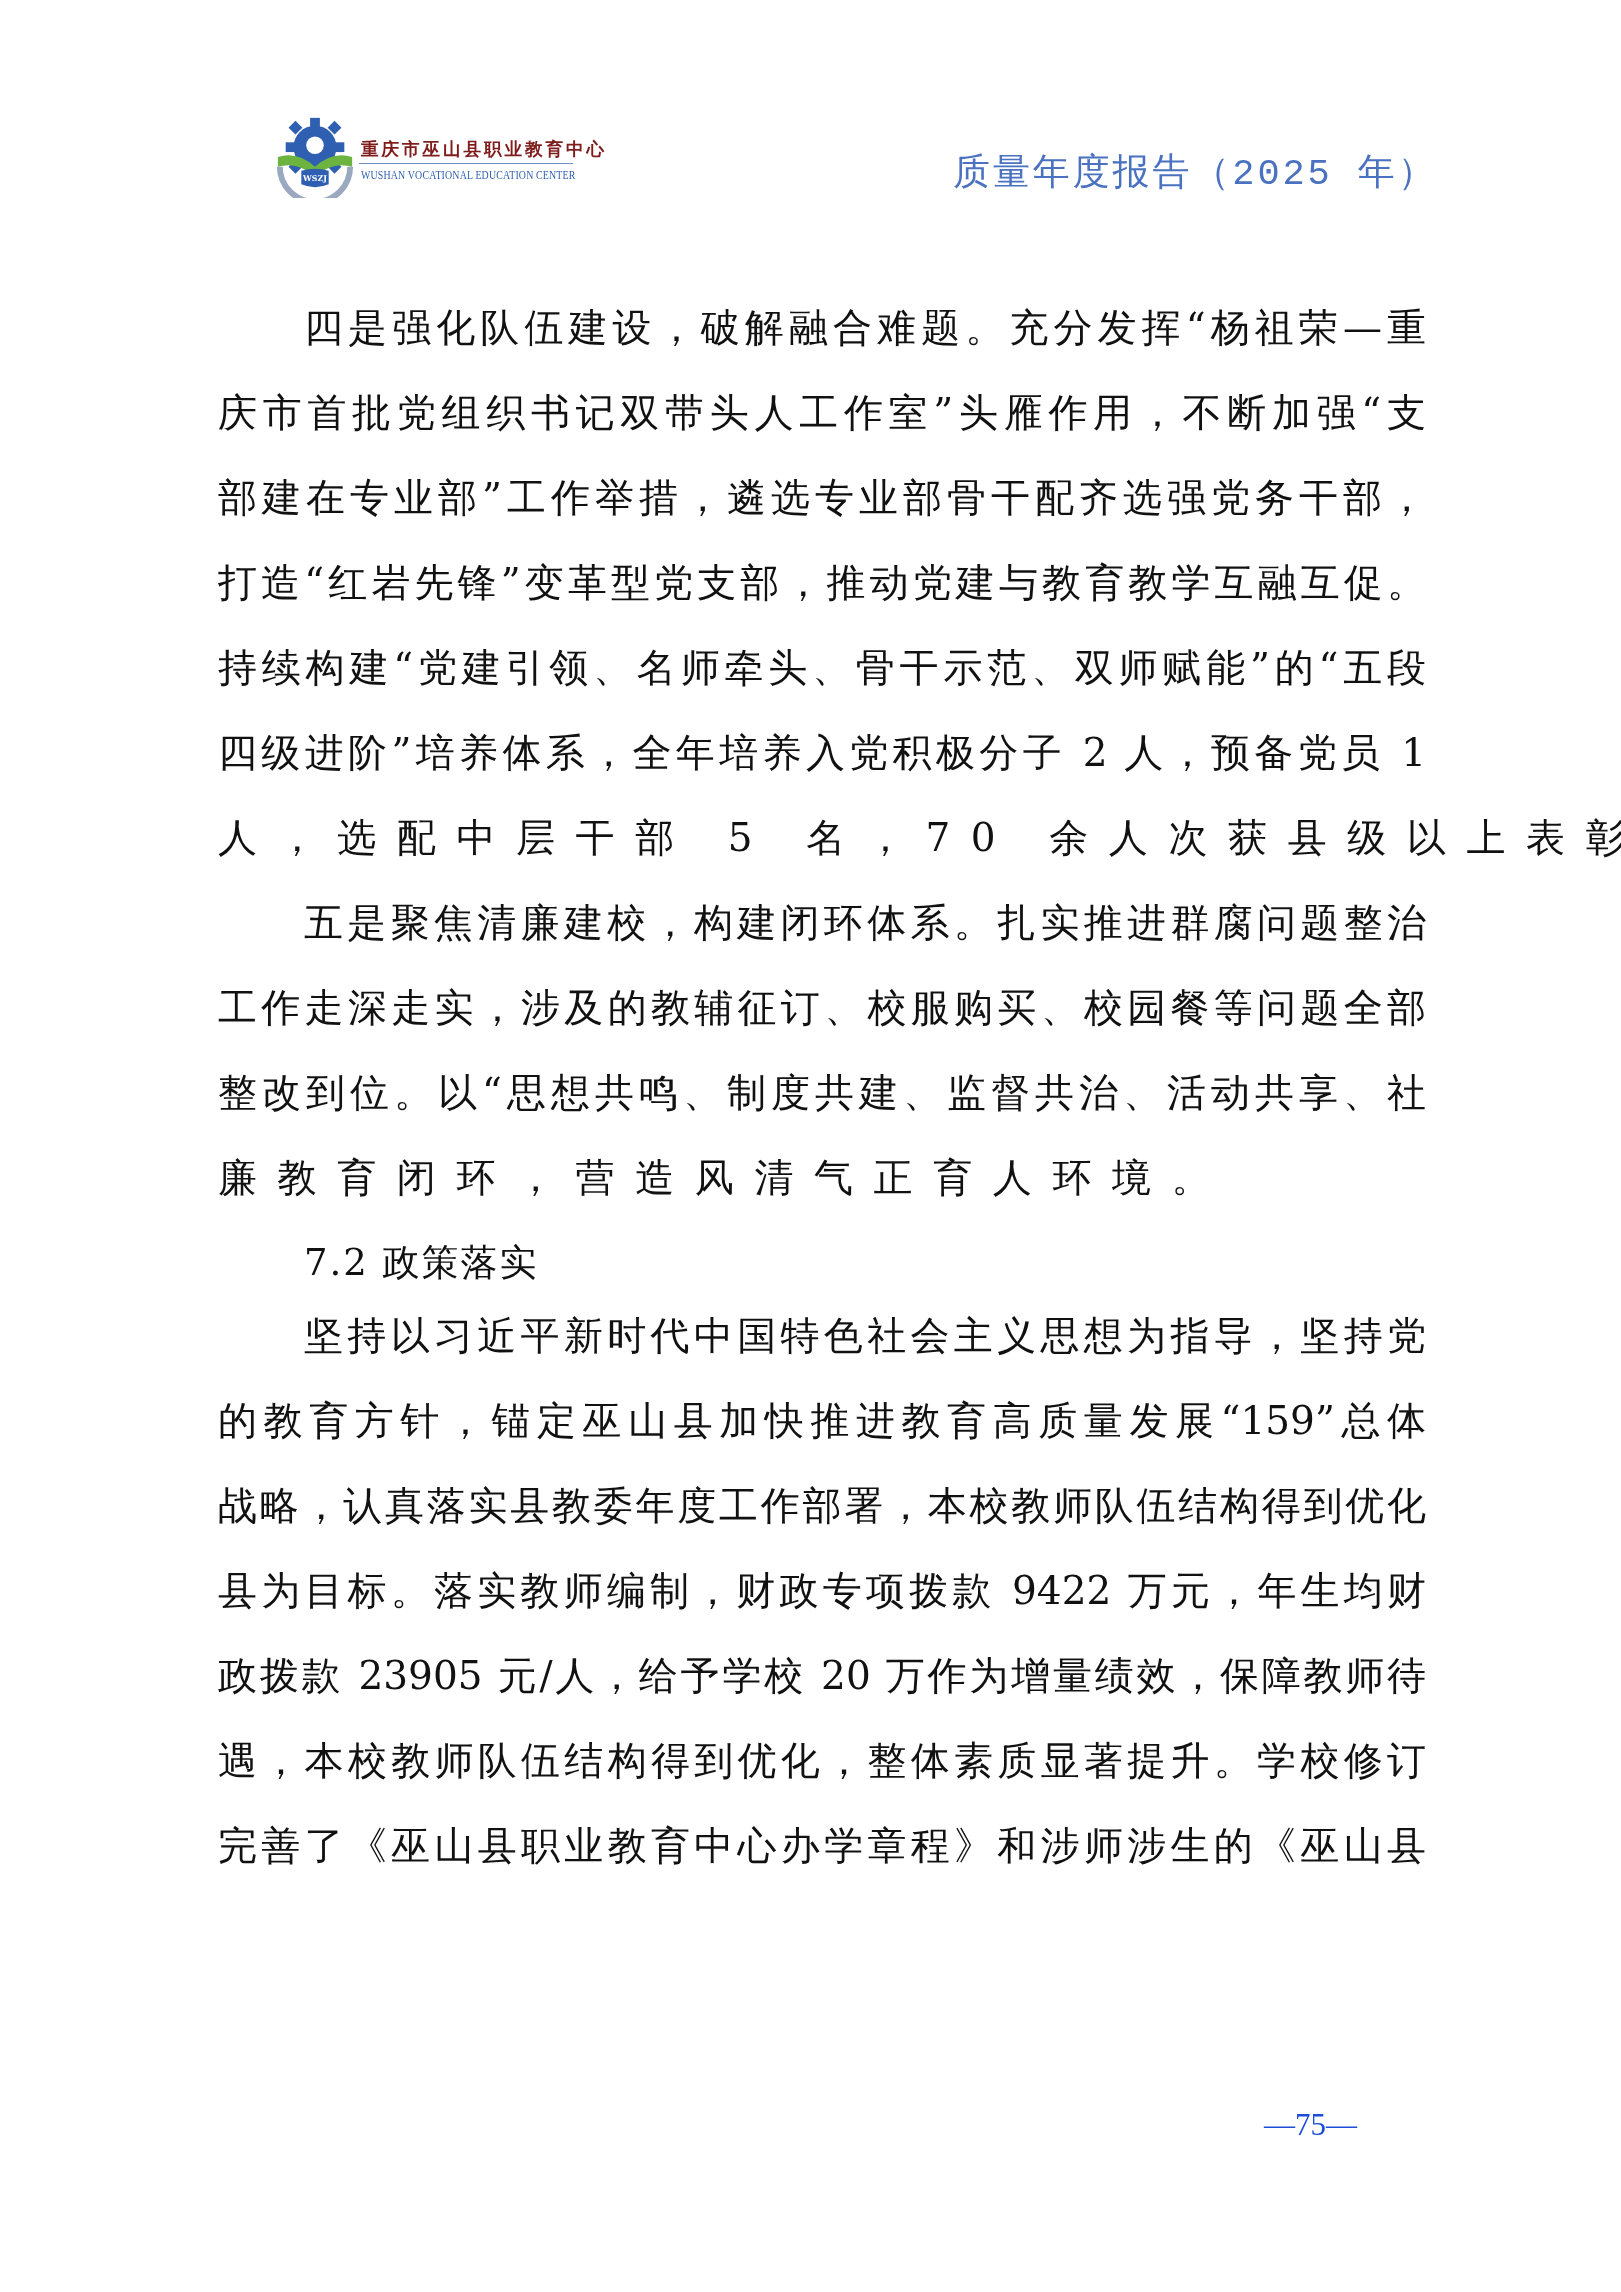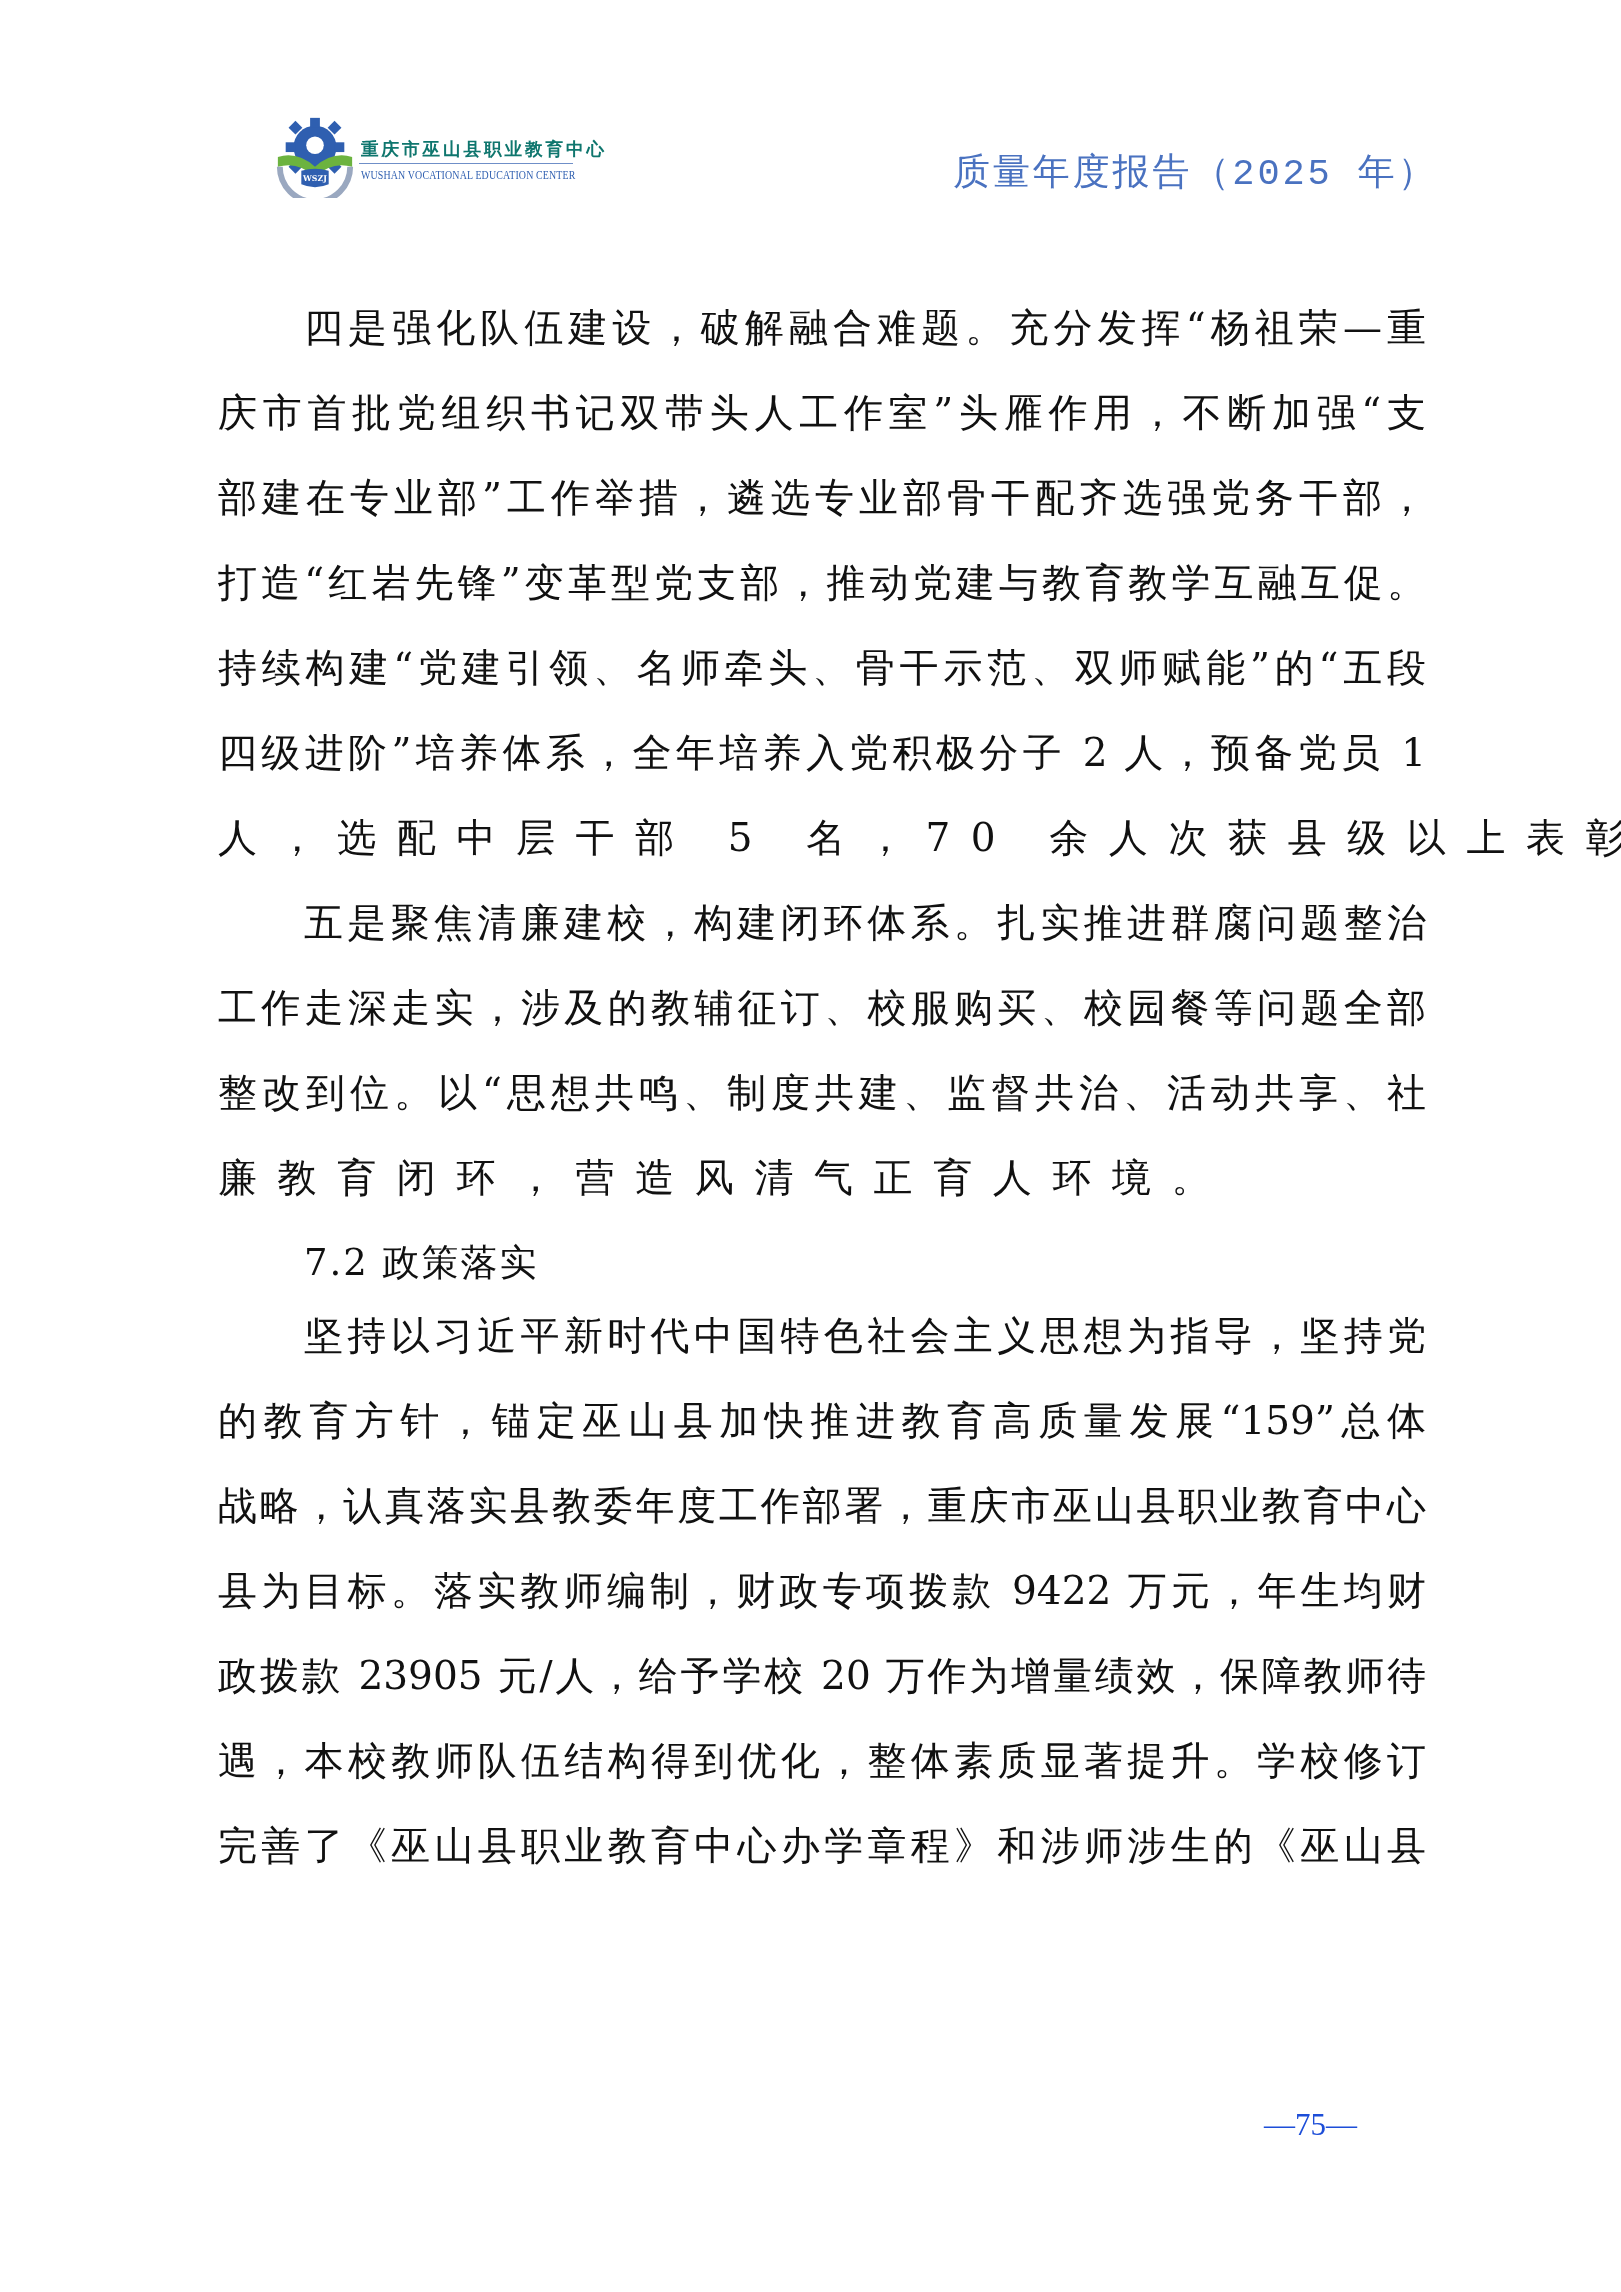--- a/index.html
+++ b/index.html
@@ -31,21 +31,21 @@
   }
   .logo svg { width: 86px; height: 86px; display: block; }
   .org-name-cn {
     position: absolute;
     left: 361px;
     top: 137px;
     font-family: "DejaVu Sans", "Liberation Sans", sans-serif;
     font-weight: bold;
     font-size: 17.6px;
     letter-spacing: 2.9px;
-    color: #0f766e;
+    color: #7f1d1d;
     white-space: nowrap;
   }
   .org-rule {
     position: absolute;
     left: 359px;
     top: 163px;
     width: 214px;
     height: 1px;
     background: #6f8fc8;
   }
@@ -188,21 +188,21 @@
   <div class="heading">7.2 政策落实</div>
 
   <div>
     <div class="line indent">
         <span class="txt">坚持以习近平新时代中国特色社会主义思想为指导，坚持党</span>
       </div>
     <div class="line">
         <span class="txt">的教育方针，锚定巫山县加快推进教育高质量发展“159”总体</span>
       </div>
     <div class="line">
-        <span class="txt">战略，认真落实县教委年度工作部署，重庆市巫山县职业教育中心</span>
+        <span class="txt">战略，认真落实县教委年度工作部署，本校教师队伍结构得到优化</span>
       </div>
     <div class="line">
         <span class="txt">县为目标。落实教师编制，财政专项拨款 9422 万元，年生均财</span>
       </div>
     <div class="line">
         <span class="txt">政拨款 23905 元/人，给予学校 20 万作为增量绩效，保障教师待</span>
       </div>
     <div class="line">
         <span class="txt">遇，本校教师队伍结构得到优化，整体素质显著提升。学校修订</span>
       </div>

